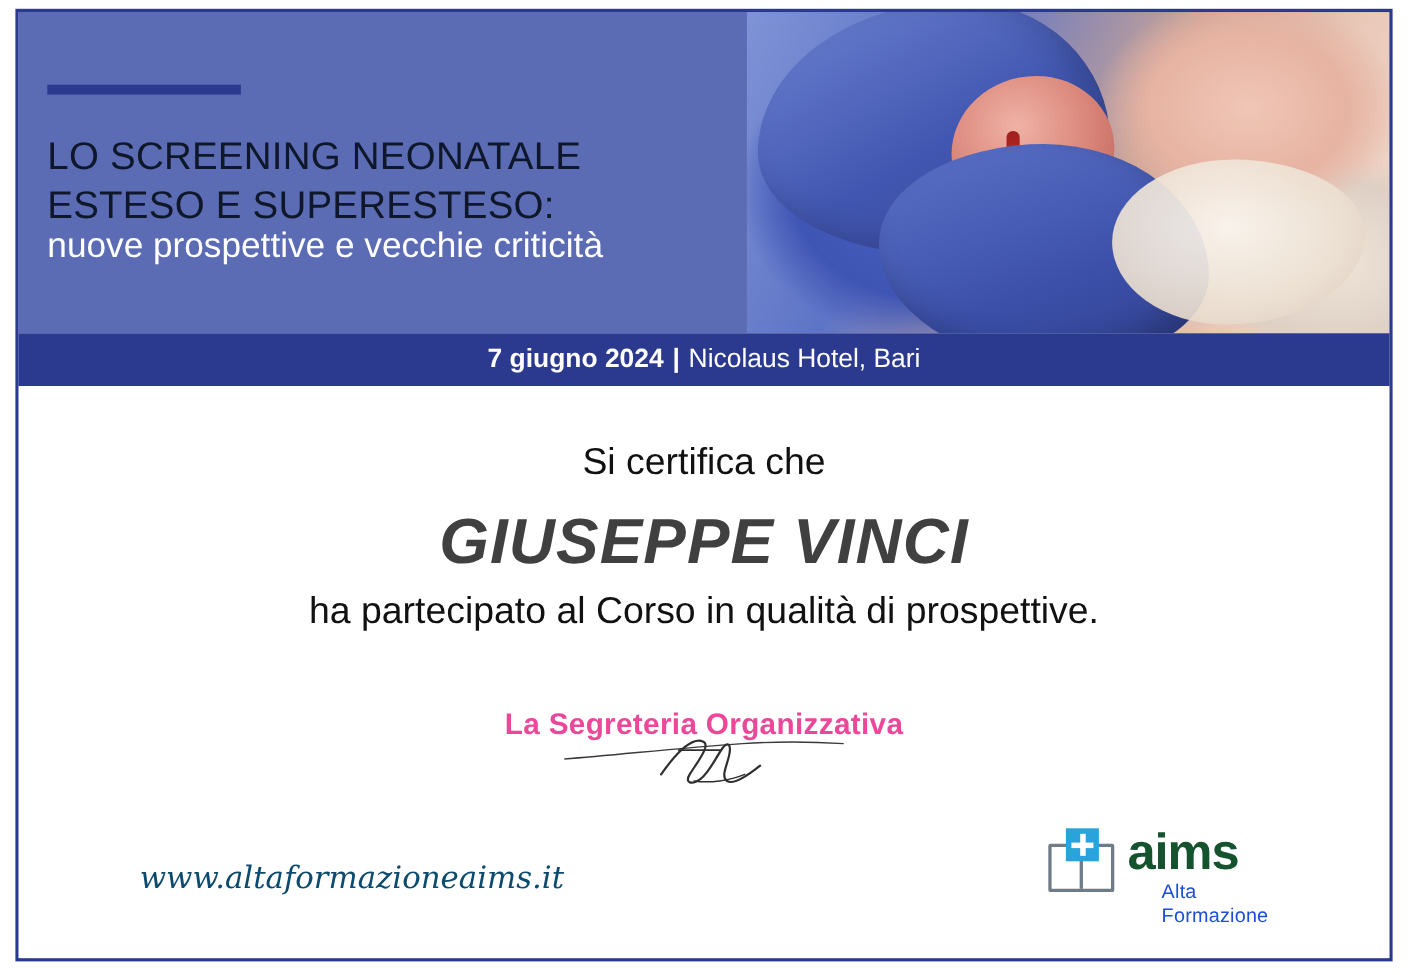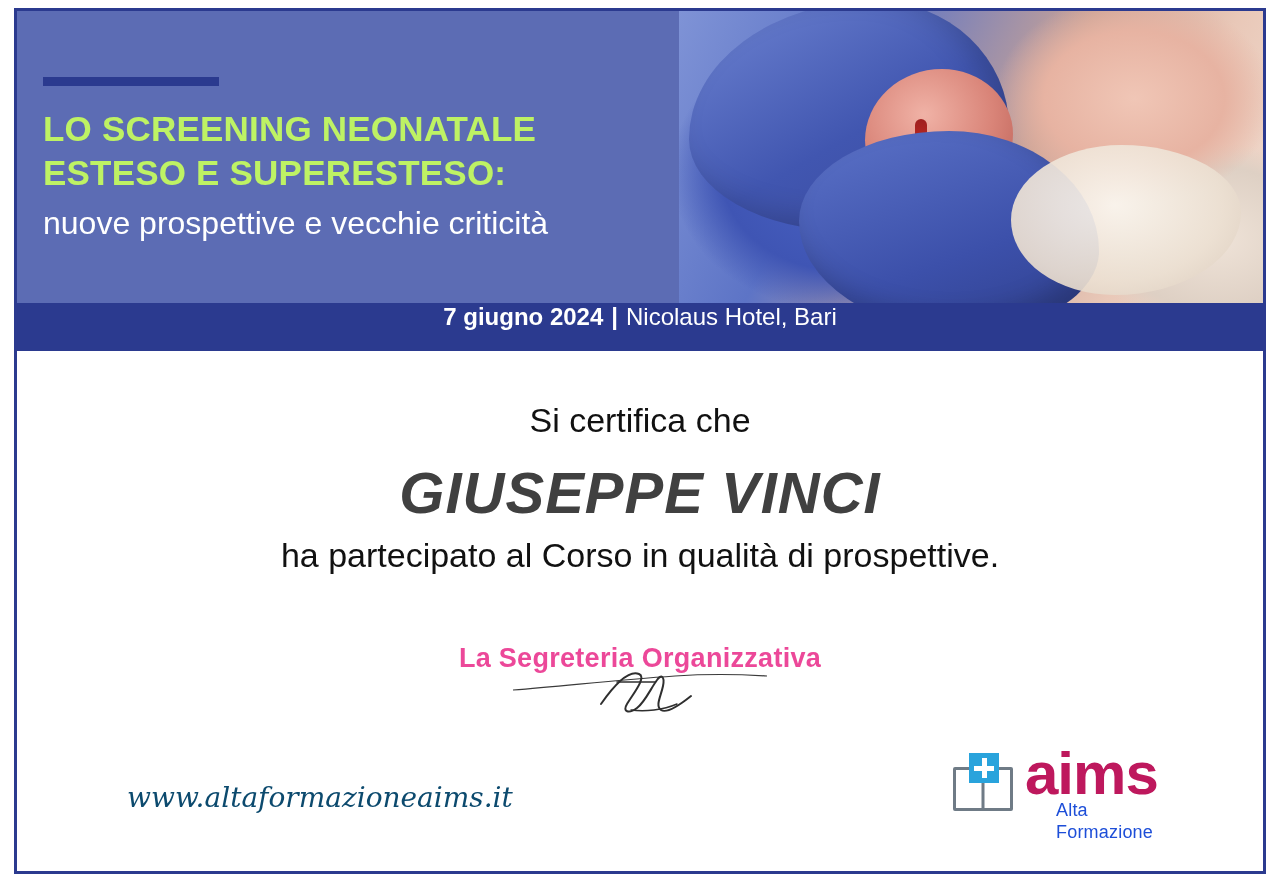--- a/index.html
+++ b/index.html
@@ -56,26 +56,26 @@
     position: absolute;
     left: 26px;
     top: 66px;
     width: 176px;
     height: 9px;
     background: #2b3a8f;
   }
   .banner-title {
     position: absolute;
     left: 26px;
-    top: 96px;
+    top: 110px;
     width: 630px;
-    color: #bef264;
+    color: #0f172a;
     font-size: 35px;
     line-height: 44px;
-    font-weight: bold;
+    font-weight: normal;
     letter-spacing: 0.2px;
   }
   .banner-title .l2 { display: block; }
   .banner-sub {
     position: absolute;
     left: 26px;
     top: 192px;
     width: 640px;
     color: #ffffff;
     font-size: 32px;
@@ -158,21 +158,21 @@
   
   .date-strip {
     position: absolute;
     left: 0;
     top: 292px;
     width: 100%;
     height: 48px;
     background: #2b3a8f;
     color: #ffffff;
     display: flex;
-    align-items: flex-start;
+    align-items: center;
     justify-content: center;
     font-size: 24px;
   }
   .date-strip .date-bold {
     font-weight: bold;
     margin-right: 6px;
   }
   .date-strip .sep {
     margin: 0 8px 0 2px;
     font-weight: bold;
@@ -302,23 +302,23 @@
   }
   .logo-mark .cross-box:after {
     left: 5px; top: 12.5px; width: 20px; height: 5px;
   }
   .logo-text {
     position: absolute;
     left: 72px;
     top: 0;
   }
   .logo-name {
-    font-size: 60px;
-    font-weight: bold;
-    color: #be185d;
+    font-size: 46px;
+    font-weight: bold;
+    color: #14532d;
     line-height: 50px;
     letter-spacing: -1px;
   }
   .logo-tag {
     font-size: 18px;
     color: #1d4ed8;
     line-height: 22px;
     letter-spacing: 0.2px;
     margin-left: 31px;
   }

